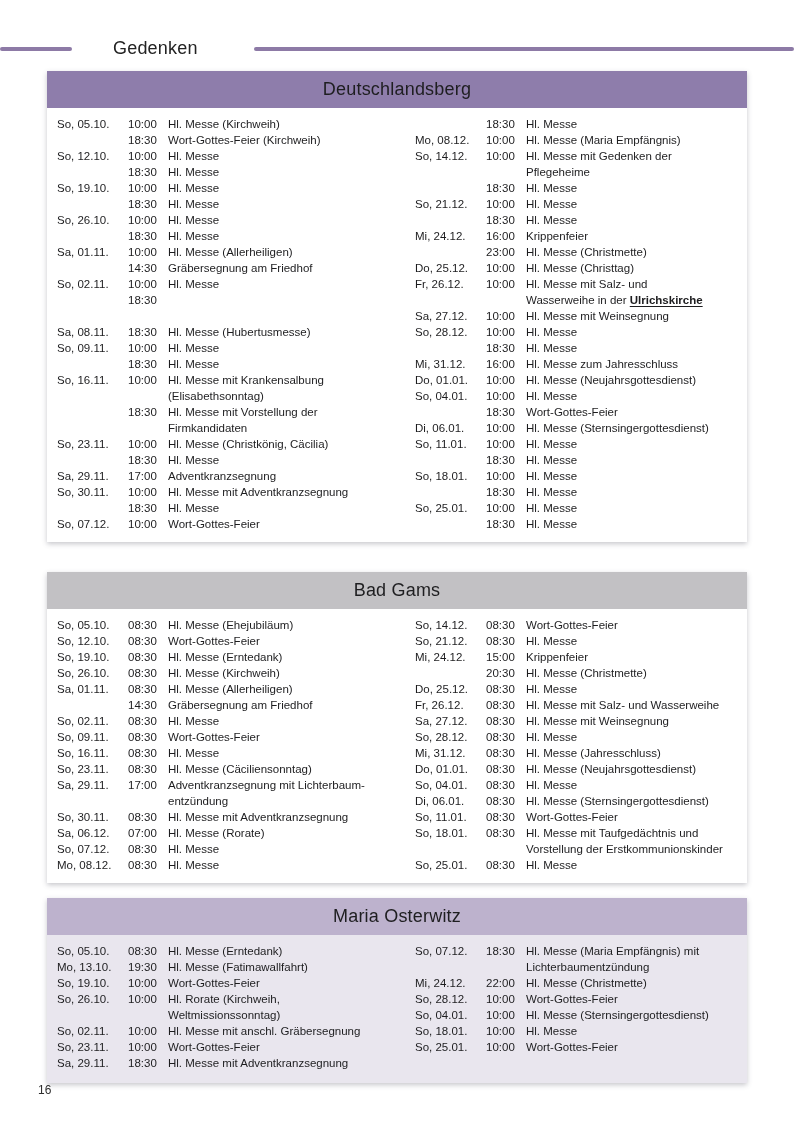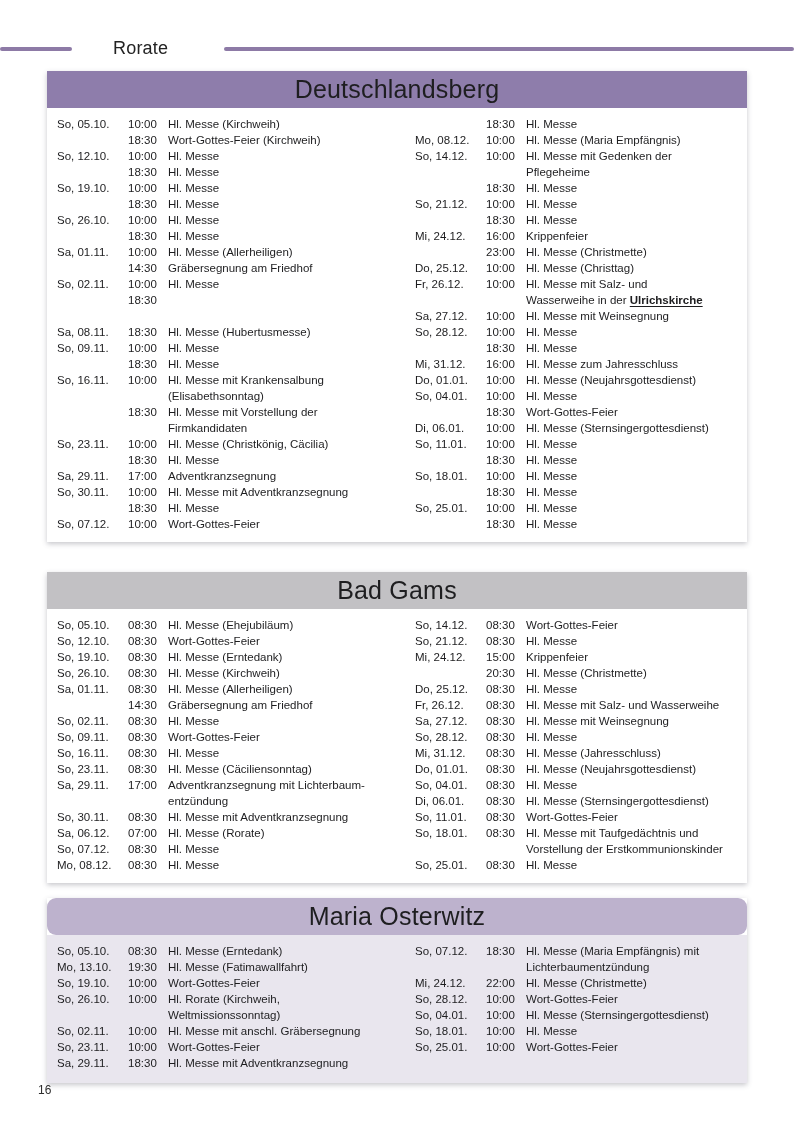--- a/index.html
+++ b/index.html
@@ -12,21 +12,21 @@
   .rule { height:4px; background:#8d7aa6; border-radius:2px; }
   .rule-left { width:72px; flex:none; }
   .termine { font-size:18px; color:#232323; margin-left:41px; margin-right:56px; letter-spacing:0.2px; }
   .rule-right { flex:1; }
 
   .sec { width:700px; margin:12px auto 0; box-shadow:0 2px 5px rgba(70,70,85,0.30); }
   .sec-1 { margin-top:30px; }
   .sec-2 { margin-top:15px; }
   .sec-header {
     height:37px; display:flex; align-items:center; justify-content:center;
-    font-size:25px; color:#1e1e20; letter-spacing:0.2px;
+    font-size:18px; color:#1e1e20; letter-spacing:0.2px;
   }
   .sec-body { display:flex; gap:26px; padding:8px 10px 10px; background:#fff; }
   .sec-2 .sec-body { min-height:130px; }
 
   .col { width:332px; flex:none; }
   .row { display:flex; font-size:11.5px; line-height:16px; }
   .row.gap { margin-top:16px; }
   .c-date { width:71px; flex:none; }
   .c-time { width:40px; flex:none; }
   .c-desc { flex:1; min-width:0; }
@@ -35,21 +35,21 @@
 
   .page-number { position:absolute; left:14px; bottom:26px; font-size:12px; color:#2e2e2e;margin-left:24px; }
 </style>
 </head>
 <body>
 
 <div class="page">
 
   <div class="termine-row">
     <span class="rule rule-left" style="background: rgb(141, 122, 166);"></span>
-    <span class="termine">Rorate</span>
+    <span class="termine">Gedenken</span>
     <span class="rule rule-right" style="background: rgb(141, 122, 166);"></span>
   </div>
 
   <section class="sec sec-0">
     <div class="sec-header" style="background: rgb(142, 125, 171);">Deutschlandsberg</div>
     <div class="sec-body" style="background: rgb(255, 255, 255);">
         <div class="col">
           <div class="row">
             <span class="c-date">So, 05.10.</span>
             <span class="c-time">10:00</span>
@@ -602,21 +602,21 @@
             <span class="c-time">08:30</span>
             <span class="c-desc">
               <div class="d-line">Hl. Messe</div>
             </span>
           </div>
         </div>
       </div>
   </section>
 
   <section class="sec sec-2">
-    <div class="sec-header" style="background: rgb(189, 178, 205); border-radius: 9px;">Maria Osterwitz</div>
+    <div class="sec-header" style="background: rgb(189, 178, 205);">Maria Osterwitz</div>
     <div class="sec-body" style="background: rgb(233, 230, 238);">
         <div class="col">
           <div class="row">
             <span class="c-date">So, 05.10.</span>
             <span class="c-time">08:30</span>
             <span class="c-desc">
               <div class="d-line">Hl. Messe (Erntedank)</div>
             </span>
           </div>
           <div class="row">

